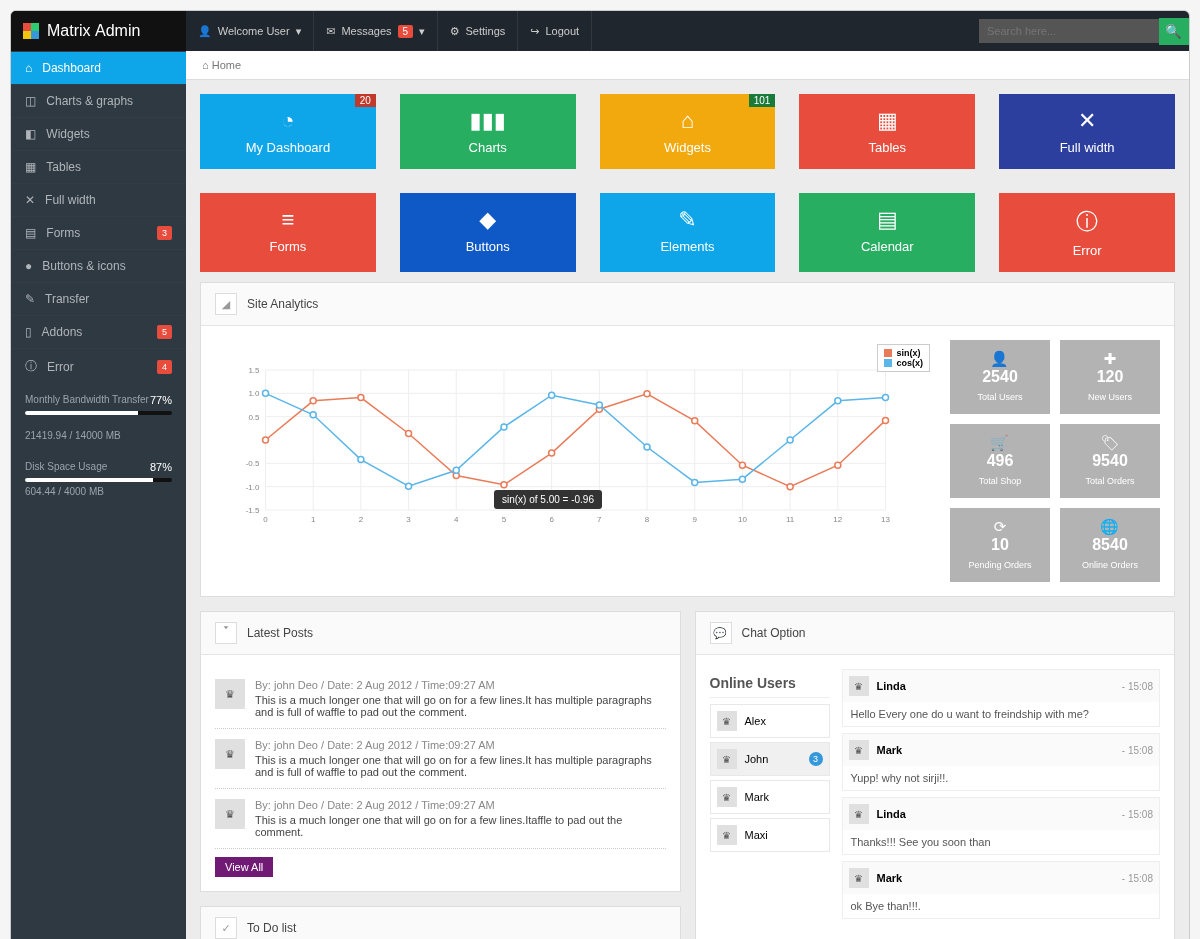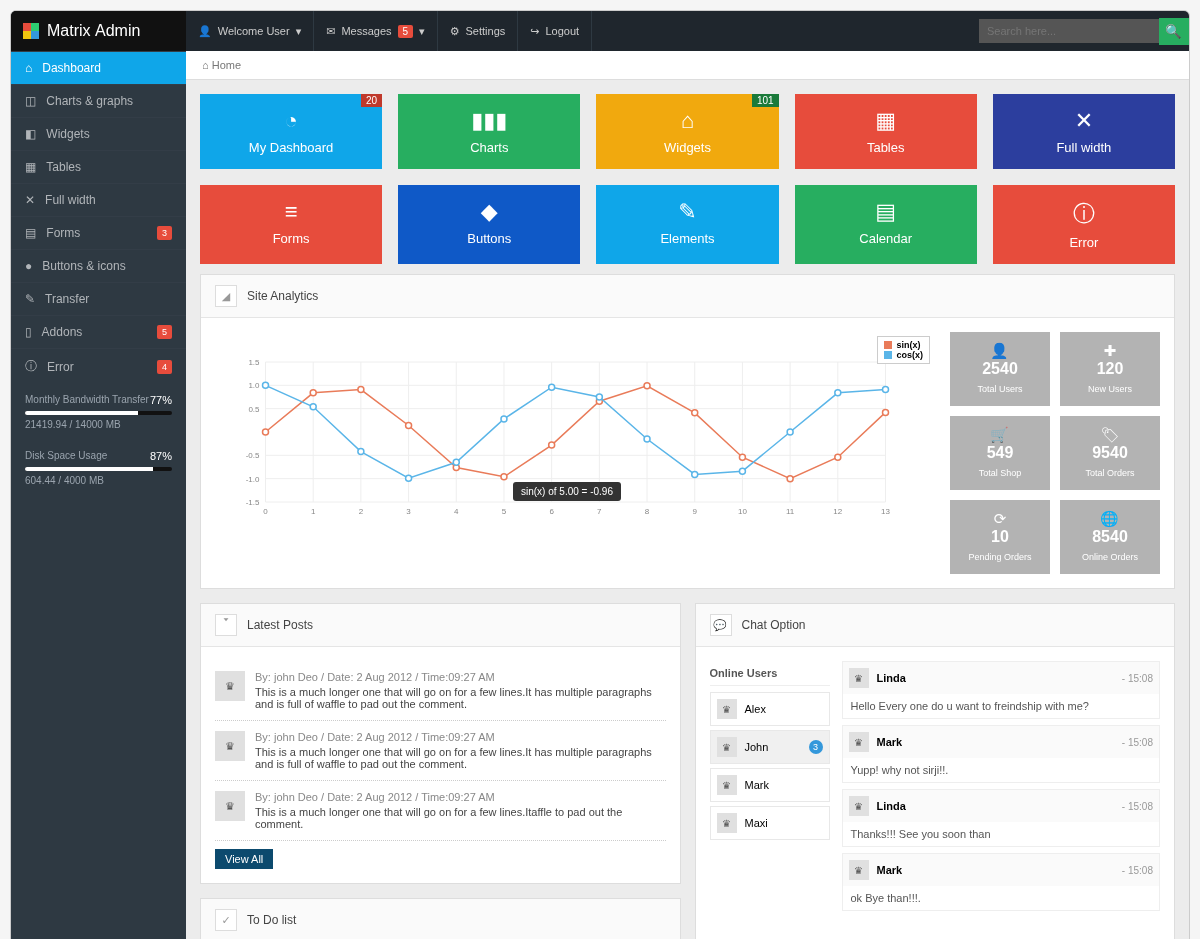--- a/index.html
+++ b/index.html
@@ -26,21 +26,21 @@
 .side-item.active:after{content:"";position:absolute;right:-8px;top:50%;margin-top:-8px;border:8px solid transparent;border-left-color:#0fa6e9}
 .side-item .sbadge{margin-left:auto;background:#e74c3c;color:#fff;font-size:9px;padding:0 5px;border-radius:2px;line-height:14px}
 .side-section{padding:10px 14px;font-size:10px;color:#9aa4ae}
 .progress-wrap{margin-top:6px}
 .progress{height:4px;background:#111;border-radius:2px;overflow:hidden}
 .progress>div{height:100%;background:#fff}
 .pct{float:right;font-size:11px;color:#fff}
 .main{flex:1;padding:0}
 .crumb{background:#fff;border-bottom:1px solid #ddd;padding:8px 16px;font-size:11px;color:#777}
 .content{padding:14px}
-.tiles{display:grid;grid-template-columns:repeat(5,1fr);gap:16px;margin-bottom:10px}
+.tiles{display:grid;grid-template-columns:repeat(5,1fr);gap:24px;margin-bottom:10px}
 .tile{color:#fff;text-align:center;padding:14px 0;position:relative;cursor:pointer;font-size:13px}
 .tile .ticon{font-size:22px;display:block;margin-bottom:6px}
 .tile .corner{position:absolute;top:0;right:0;background:#c0392b;color:#fff;font-size:10px;padding:1px 5px}
 .corner.green{background:#1a7a3a}
 .panel{background:#fff;border:1px solid #ddd;margin-bottom:14px}
 .panel-head{border-bottom:1px solid #e5e5e5;padding:10px 14px;font-size:12px;color:#444;background:#fafafa;display:flex;align-items:center;gap:10px}
 .panel-head .phicon{width:22px;height:22px;background:#fff;border:1px solid #ddd;display:flex;align-items:center;justify-content:center;color:#999;font-size:11px}
 .panel-body{padding:14px}
 .analytics-wrap{display:flex;gap:14px}
 .chart-area{flex:1;position:relative}
@@ -48,23 +48,23 @@
 .stat{background:#b3b3b3;color:#fff;text-align:center;padding:10px 4px}
 .stat .sicon{font-size:15px}
 .stat .sval{font-size:16px;font-weight:bold;display:block}
 .stat .slabel{font-size:9px}
 svg.chart{width:100%;height:200px}
 .tooltip{position:absolute;background:#333;color:#fff;font-size:10px;padding:4px 8px;border-radius:3px}
 .cols{display:grid;grid-template-columns:1fr 1fr;gap:14px}
 .post{display:flex;gap:10px;padding:10px 0;border-bottom:1px dotted #ccc;font-size:11px;color:#444}
 .avatar{width:30px;height:30px;background:#e0e0e0;display:flex;align-items:center;justify-content:center;color:#555;flex-shrink:0}
 .post-meta{color:#888;margin-bottom:3px}
-.viewall{background:#0c4a6e;color:#fff;border:none;padding:4px 10px;font-size:11px;margin-top:8px;cursor:pointer}
+.viewall{background:#701a75;color:#fff;border:none;padding:4px 10px;font-size:11px;margin-top:8px;cursor:pointer}
 .chat-wrap{display:grid;grid-template-columns:120px 1fr;gap:12px}
-.online-head{font-size:11px;font-weight:bold;color:#555;padding:6px 0;border-bottom:1px solid #eee;margin-bottom:6px}
+.online-head{font-size:14px;font-weight:bold;color:#555;padding:6px 0;border-bottom:1px solid #eee;margin-bottom:6px}
 .ouser{display:flex;align-items:center;gap:8px;padding:6px;background:#fff;border:1px solid #e8e8e8;margin-bottom:4px;font-size:11px;cursor:pointer}
 .ouser.sel{background:#f0f0f0}
 .ouser .ubadge{margin-left:auto;background:#3498db;color:#fff;border-radius:50%;width:14px;height:14px;font-size:9px;text-align:center;line-height:14px}
 .msg{border:1px solid #eee;margin-bottom:6px;font-size:11px}
 .msg-head{display:flex;align-items:center;gap:8px;padding:6px;background:#fafafa}
 .msg-head .time{margin-left:auto;color:#999;font-size:10px}
 .msg-body{padding:6px 8px;color:#555}
 .legend{position:absolute;top:4px;right:6px;background:#fff;border:1px solid #ccc;font-size:9px;padding:3px 6px}
 .legend span{display:flex;align-items:center;gap:4px}
 .lbox{width:8px;height:8px;display:inline-block}
@@ -155,21 +155,21 @@
           </div>
         </div>
       <div class="side-section">
         <span class="pct">77%</span>
         <span>Monthly Bandwidth Transfer</span>
         <div class="progress-wrap">
             <div class="progress">
               <div id="bw-bar" style="width: 77%;"></div>
             </div>
           </div>
-        <div style="margin-top:4px">21419.94 / 14000 MB</div>
+        <div style="margin-top:15px">21419.94 / 14000 MB</div>
       </div>
       <div class="side-section">
         <span class="pct">87%</span>
         <span>Disk Space Usage</span>
         <div class="progress-wrap">
             <div class="progress">
               <div id="disk-bar" style="width: 87%;"></div>
             </div>
           </div>
         <div style="margin-top:4px">604.44 / 4000 MB</div>
@@ -278,26 +278,26 @@
                 <div class="legend">
                   <span>
                       <i class="lbox" style="background:#e97b59"></i>
                       <b>sin(x)</b>
                     </span>
                   <span>
                       <i class="lbox" style="background:#5ab5e8"></i>
                       <b>cos(x)</b>
                     </span>
                 </div>
-                <div class="tooltip" style="left:298px;top:150px">sin(x) of 5.00 = -0.96</div>
+                <div class="tooltip" style="left:279px;top:150px">sin(x) of 5.00 = -0.96</div>
               </div>
               <div class="stats" id="stats">
                   <div class="stat"><span class="sicon">👤</span><span class="sval">2540</span><span class="slabel">Total Users</span></div>
                   <div class="stat"><span class="sicon">✚</span><span class="sval">120</span><span class="slabel">New Users</span></div>
-                  <div class="stat"><span class="sicon">🛒</span><span class="sval">549</span><span class="slabel">Total Shop</span></div>
+                  <div class="stat"><span class="sicon">🛒</span><span class="sval">496</span><span class="slabel">Total Shop</span></div>
                   <div class="stat"><span class="sicon">🏷</span><span class="sval">9540</span><span class="slabel">Total Orders</span></div>
                   <div class="stat"><span class="sicon">⟳</span><span class="sval">10</span><span class="slabel">Pending Orders</span></div>
                   <div class="stat"><span class="sicon">🌐</span><span class="sval">8540</span><span class="slabel">Online Orders</span></div>
                 </div>
             </div>
           </div>
         </div>
 
         <div class="cols">
           <div>

